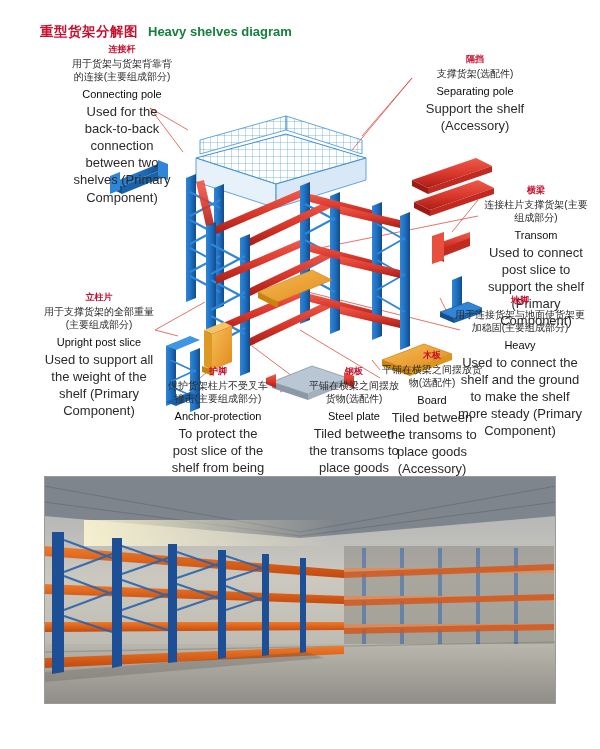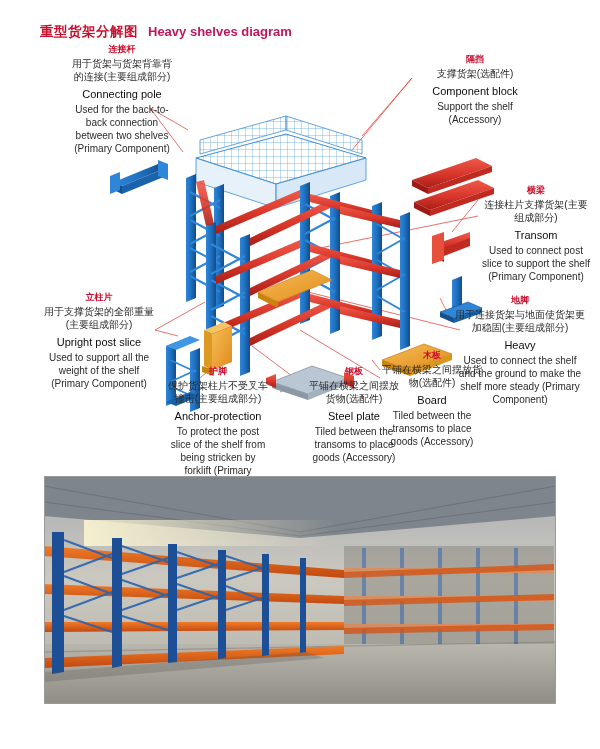--- a/index.html
+++ b/index.html
@@ -28,21 +28,21 @@
     font-weight: bold;
     color: #c8102e;
     letter-spacing: 0.5px;
     white-space: nowrap;
   }
   .title-en {
     position: absolute;
     left: 148px; top: 12px;
     font-size: 13px;
     font-weight: bold;
-    color: #be185d;
+    color: #15803d;
     white-space: nowrap;
   }
   
   .diagram {
     position: absolute;
     left: 0; top: 30px;
     width: 600px;
     height: 445px;
     text-align: center;
   }
@@ -69,21 +69,21 @@
     color: #2a2a2a;
     margin-bottom: 4px;
   }
   .callout .en-title {
     font-size: 11px;
     font-weight: normal;
     color: #0d0d0d;
     margin-bottom: 1px;
   }
   .callout .en-desc {
-    font-size: 10px;
+    font-size: 13px;
     color: #2a2a2a;
   }
   
   #co-connecting   { left: 72px;  top: 14px;  width: 100px; }
   #co-separating   { left: 415px; top: 24px;  width: 120px; }
   #co-transom      { left: 480px; top: 155px; width: 112px; }
   #co-anchor       { left: 455px; top: 265px; width: 130px; }
   #co-upright      { left: 40px;  top: 262px; width: 118px; }
   #co-anchorprot   { left: 168px; top: 336px; width: 100px; }
   #co-steelplate   { left: 280px; top: 336px; width: 94px; margin-left: 27px;  }
@@ -272,21 +272,21 @@
   <div class="callout" id="co-connecting">
     <div class="cn-title">连接杆</div>
     <div class="cn-desc">用于货架与货架背靠背的连接(主要组成部分)</div>
     <div class="en-title">Connecting pole</div>
     <div class="en-desc">Used for the back-to-back connection between two shelves (Primary Component)</div>
   </div>
 
   <div class="callout" id="co-separating">
     <div class="cn-title">隔挡</div>
     <div class="cn-desc">支撑货架(选配件)</div>
-    <div class="en-title">Component block</div>
+    <div class="en-title">Separating pole</div>
     <div class="en-desc">Support the shelf (Accessory)</div>
   </div>
 
   <div class="callout" id="co-transom">
     <div class="cn-title">横梁</div>
     <div class="cn-desc">连接柱片支撑货架(主要组成部分)</div>
     <div class="en-title">Transom</div>
     <div class="en-desc">Used to connect post slice to support the shelf (Primary Component)</div>
   </div>
 

